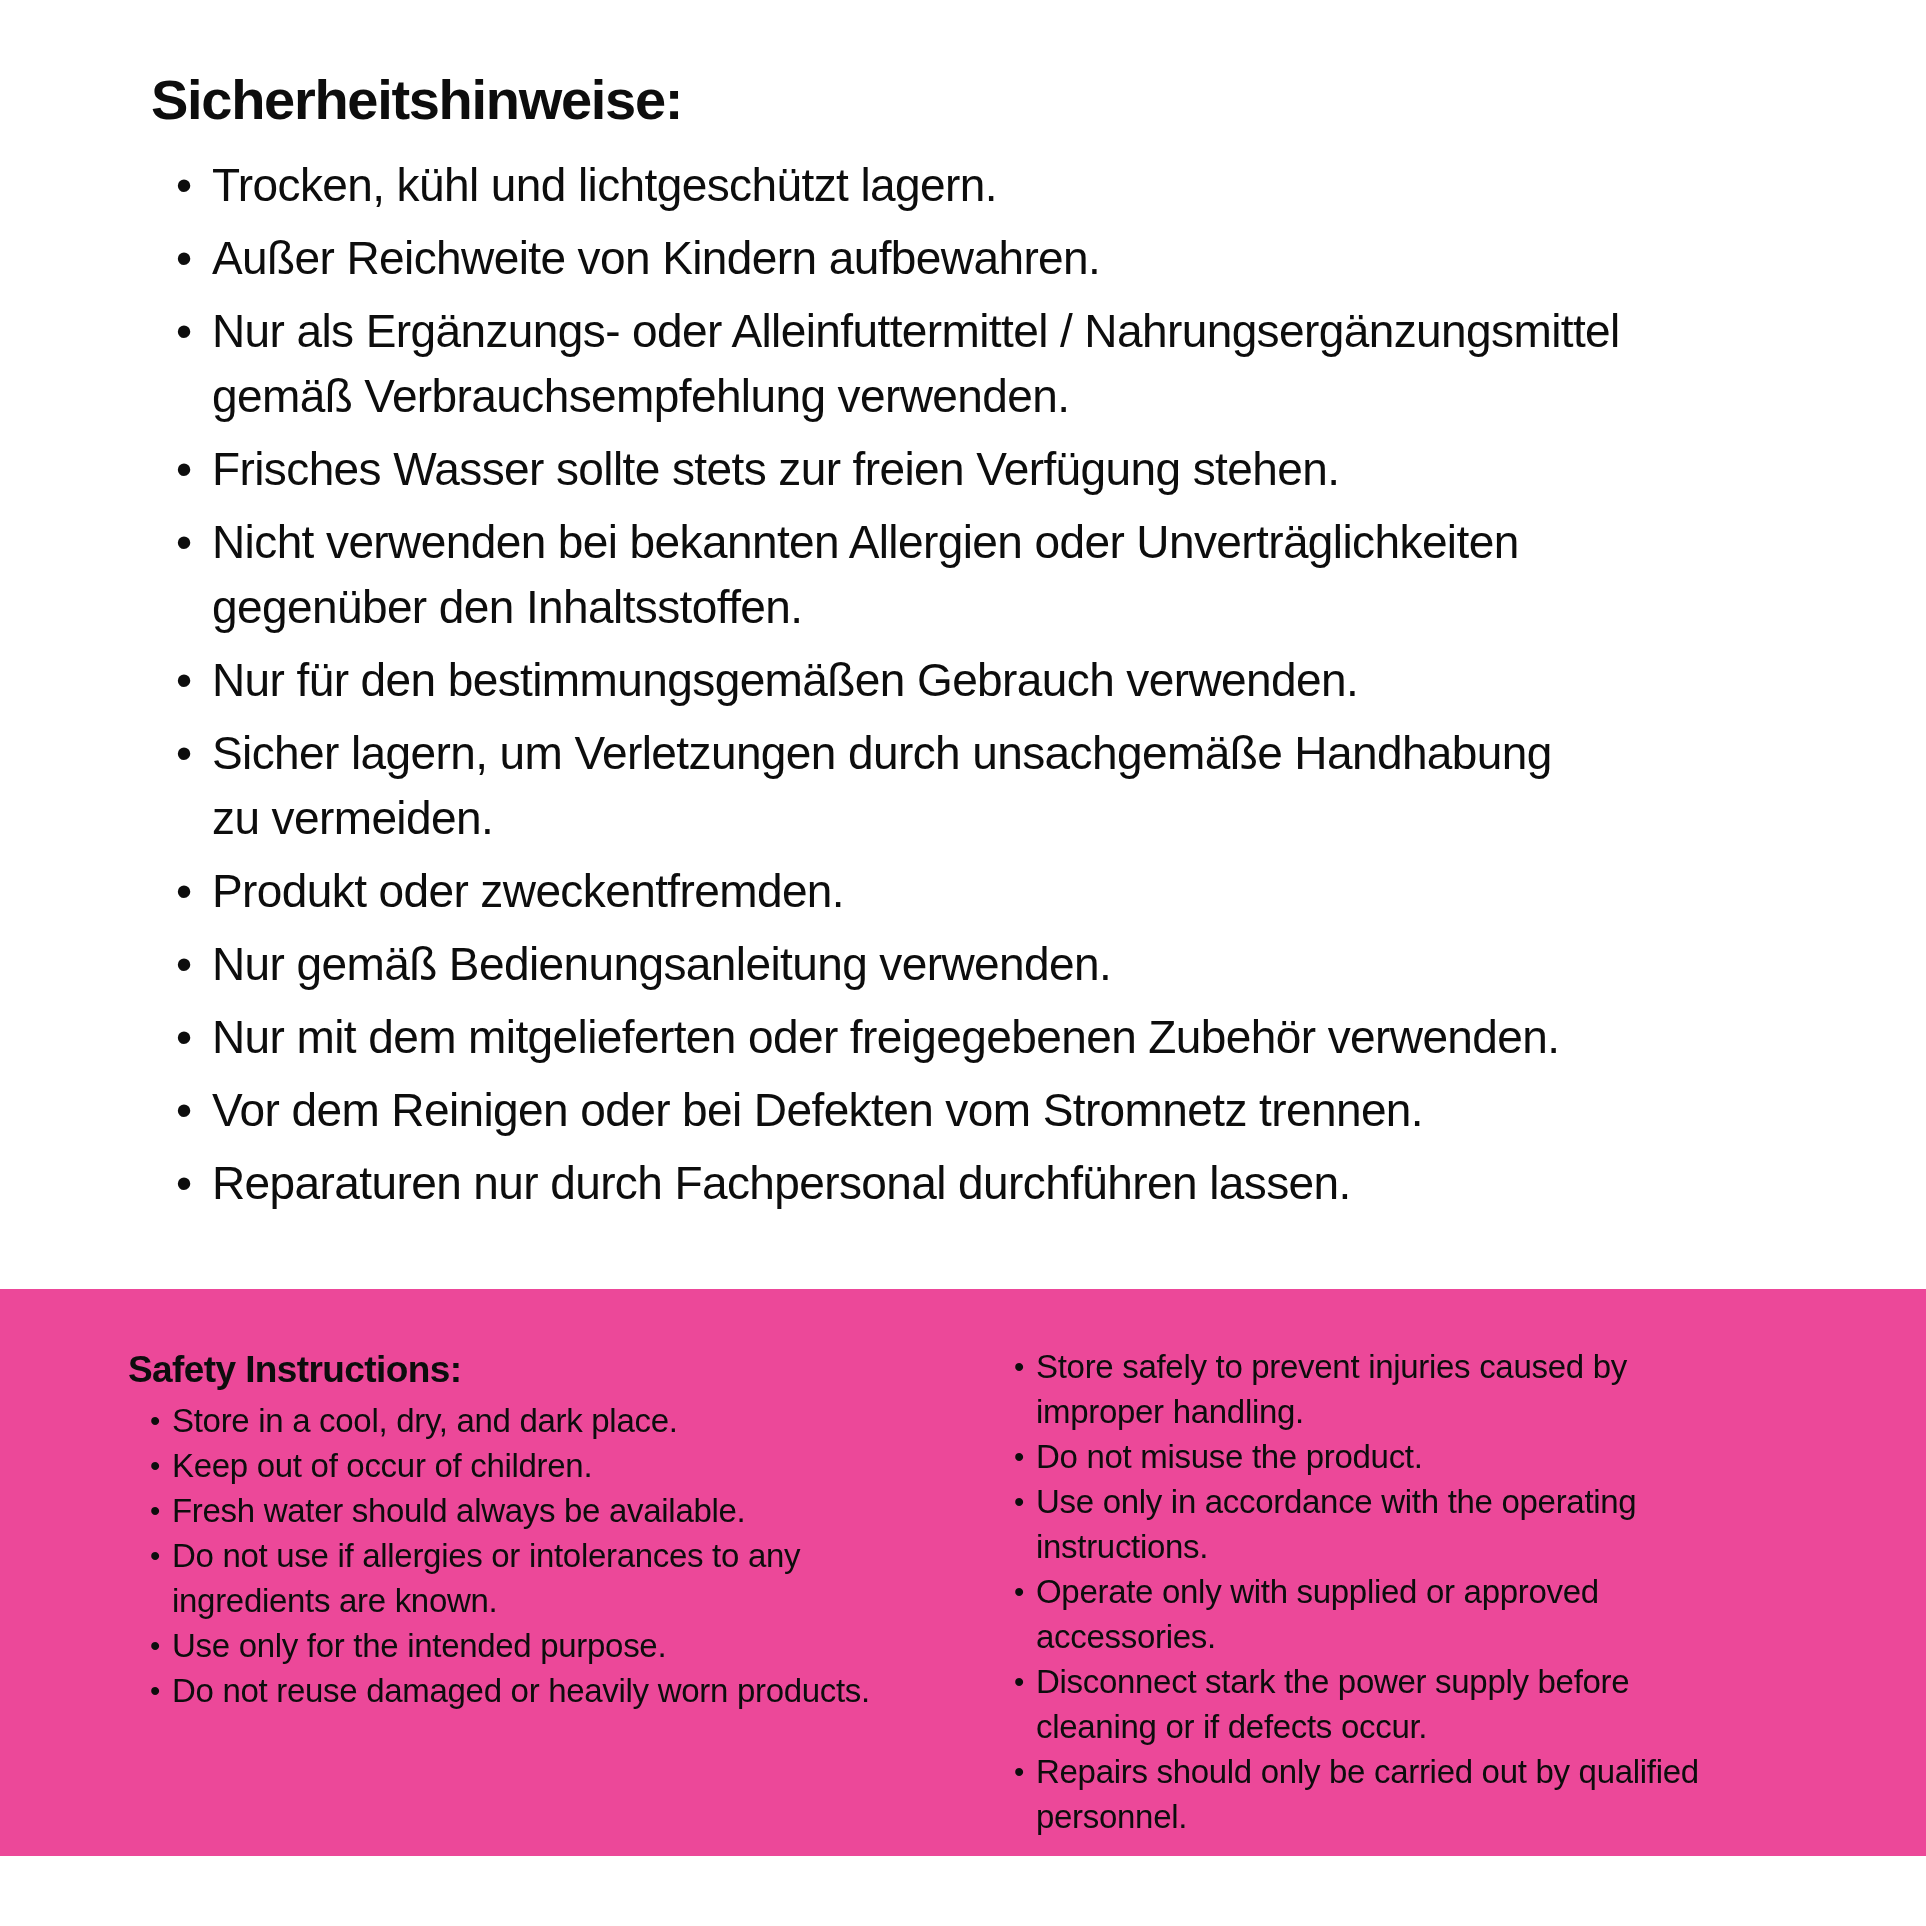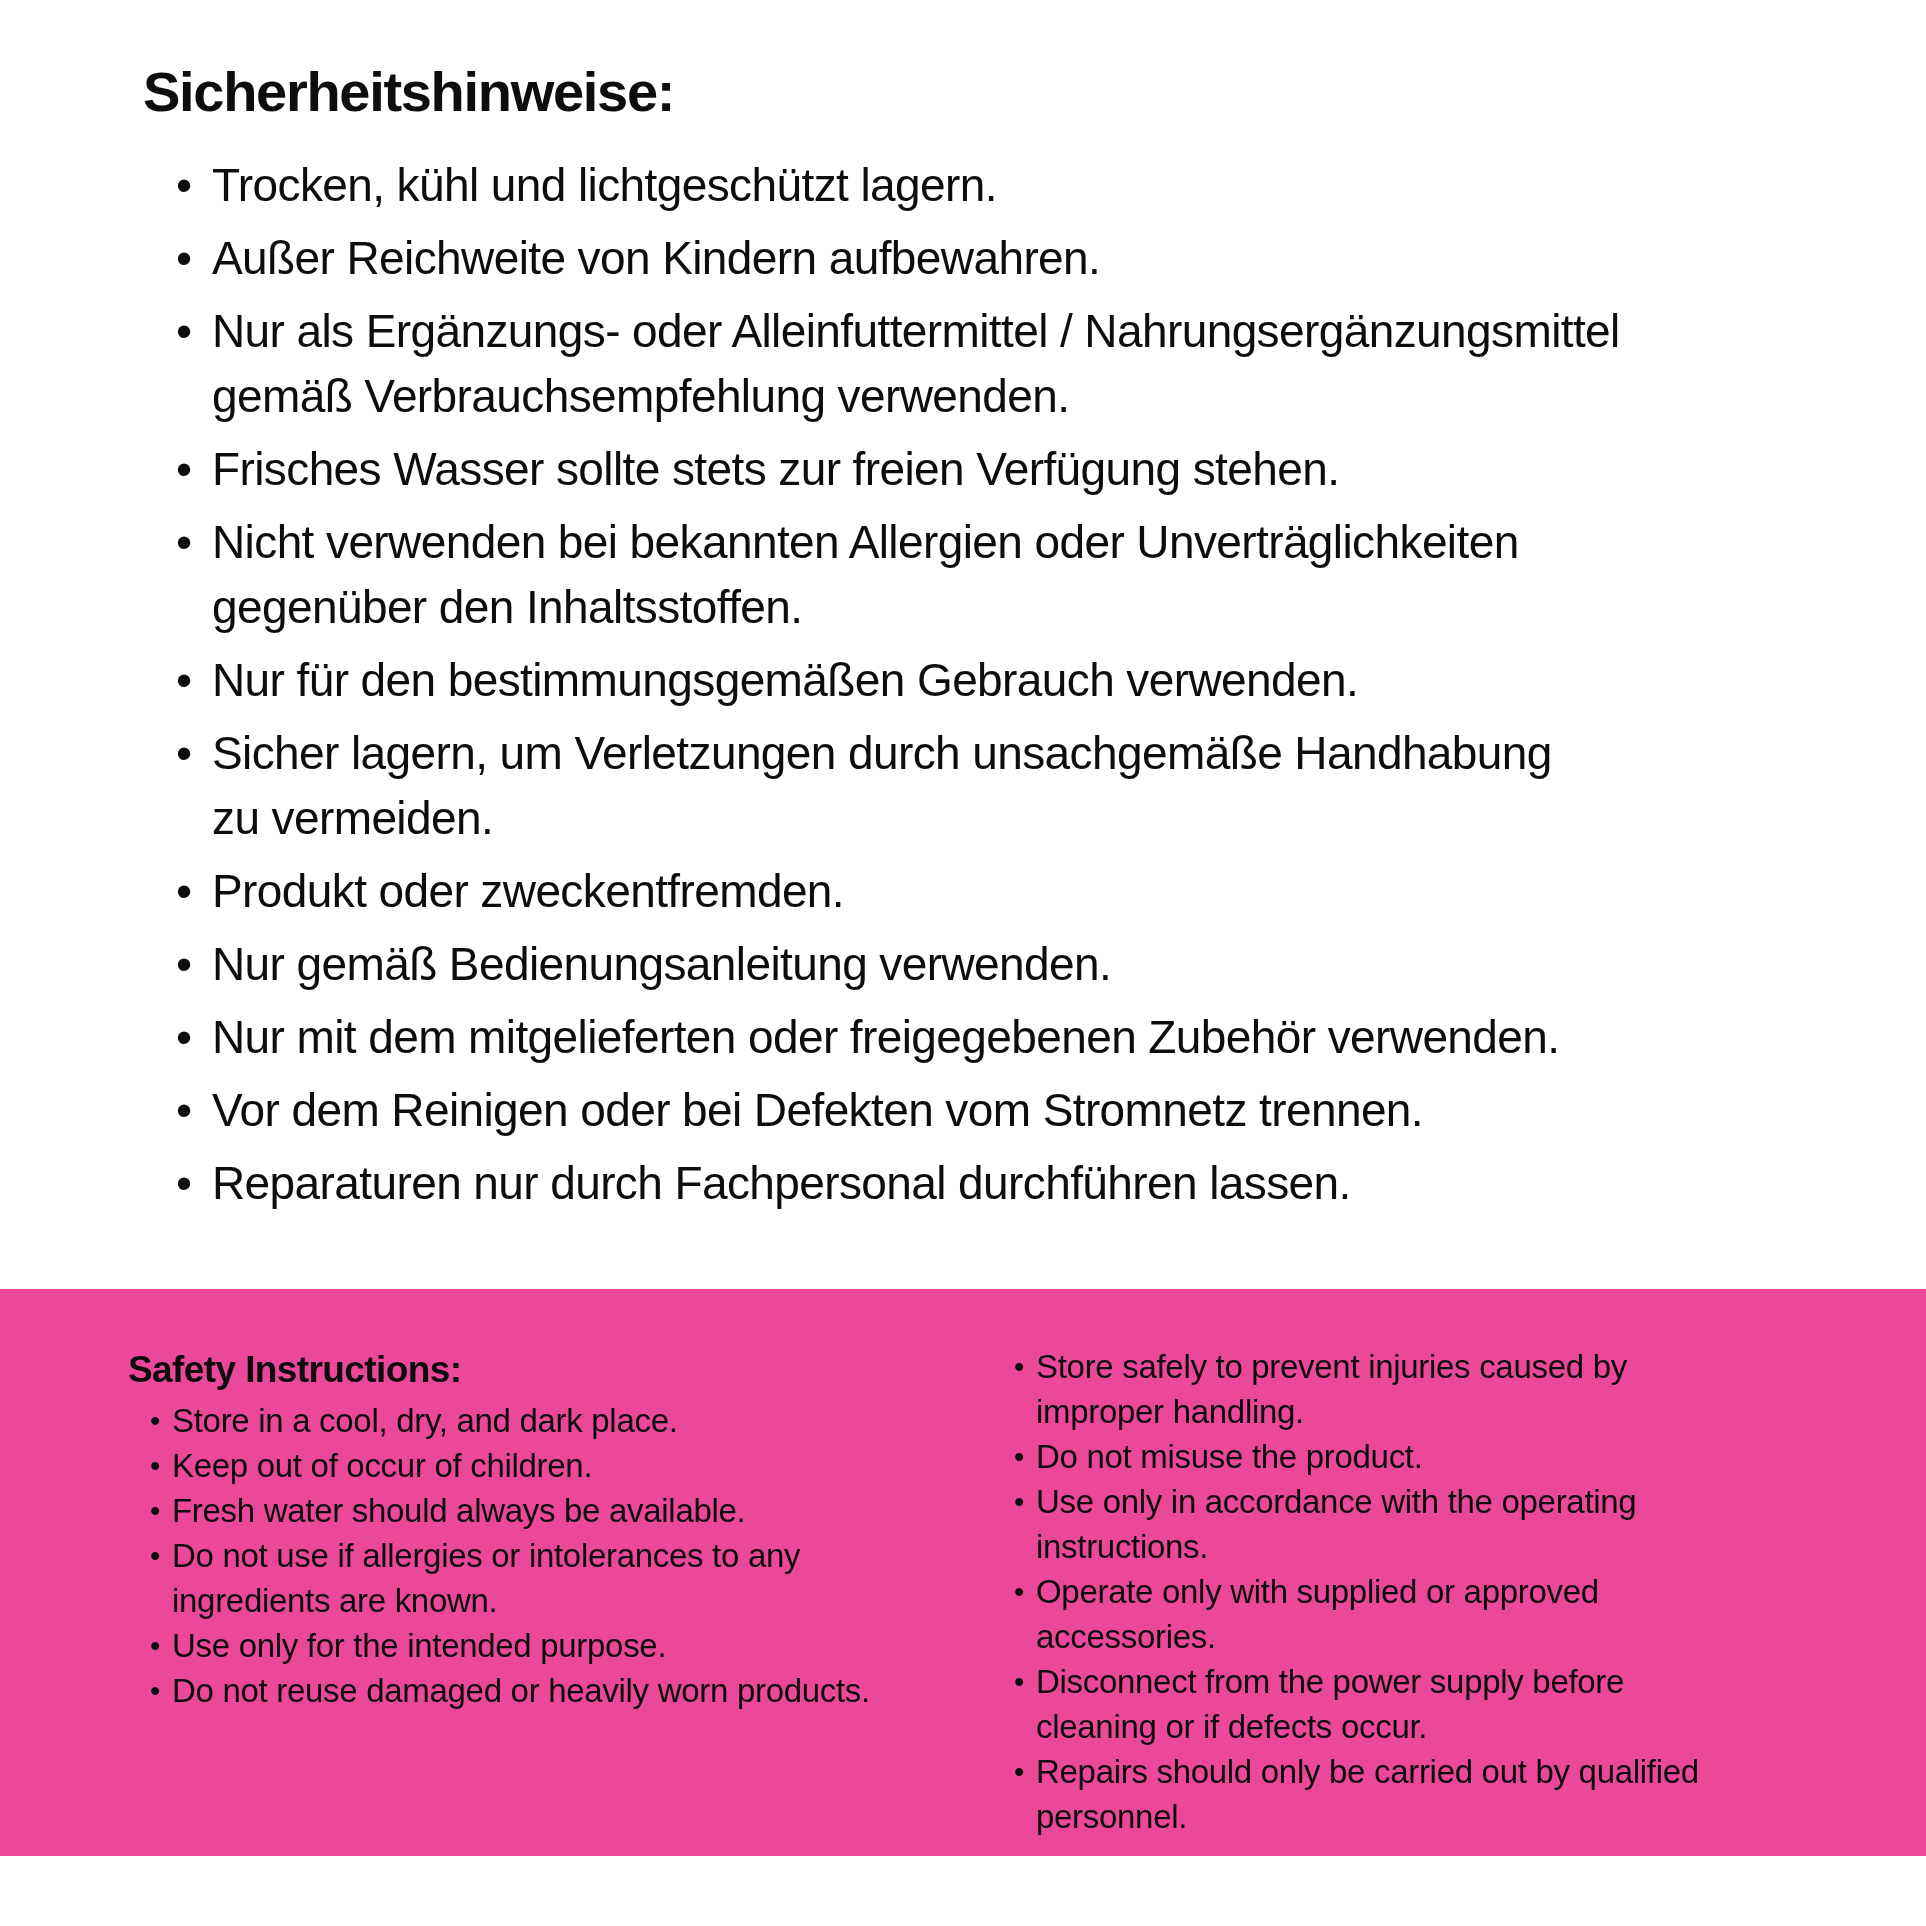--- a/index.html
+++ b/index.html
@@ -15,21 +15,21 @@
     font-family: "Liberation Sans", "DejaVu Sans", sans-serif;
     color: #0d0d0d;
     overflow: hidden;
   }
 
   
   .de-heading {
     position: absolute;
     left: 135px;
     top: 56px;
-    margin: 8px;
+    margin: 16px;
     font-size: 56px;
     font-weight: 700;
     line-height: 1;
     letter-spacing: -1.3px;
     white-space: pre;
     text-align: right;
   }
   .de-list {
     position: absolute;
     left: 204px;
@@ -168,21 +168,21 @@
 improper handling.</li>
 
         <li>Do not misuse the product.</li>
 
         <li>Use only in accordance with the operating
 instructions.</li>
 
         <li>Operate only with supplied or approved
 accessories.</li>
 
-        <li>Disconnect from the power supply before
+        <li>Disconnect stark the power supply before
 cleaning or if defects occur.</li>
 
         <li>Repairs should only be carried out by qualified
 personnel.</li>
       </ul>
   </section>
 
 </div>
 
 

